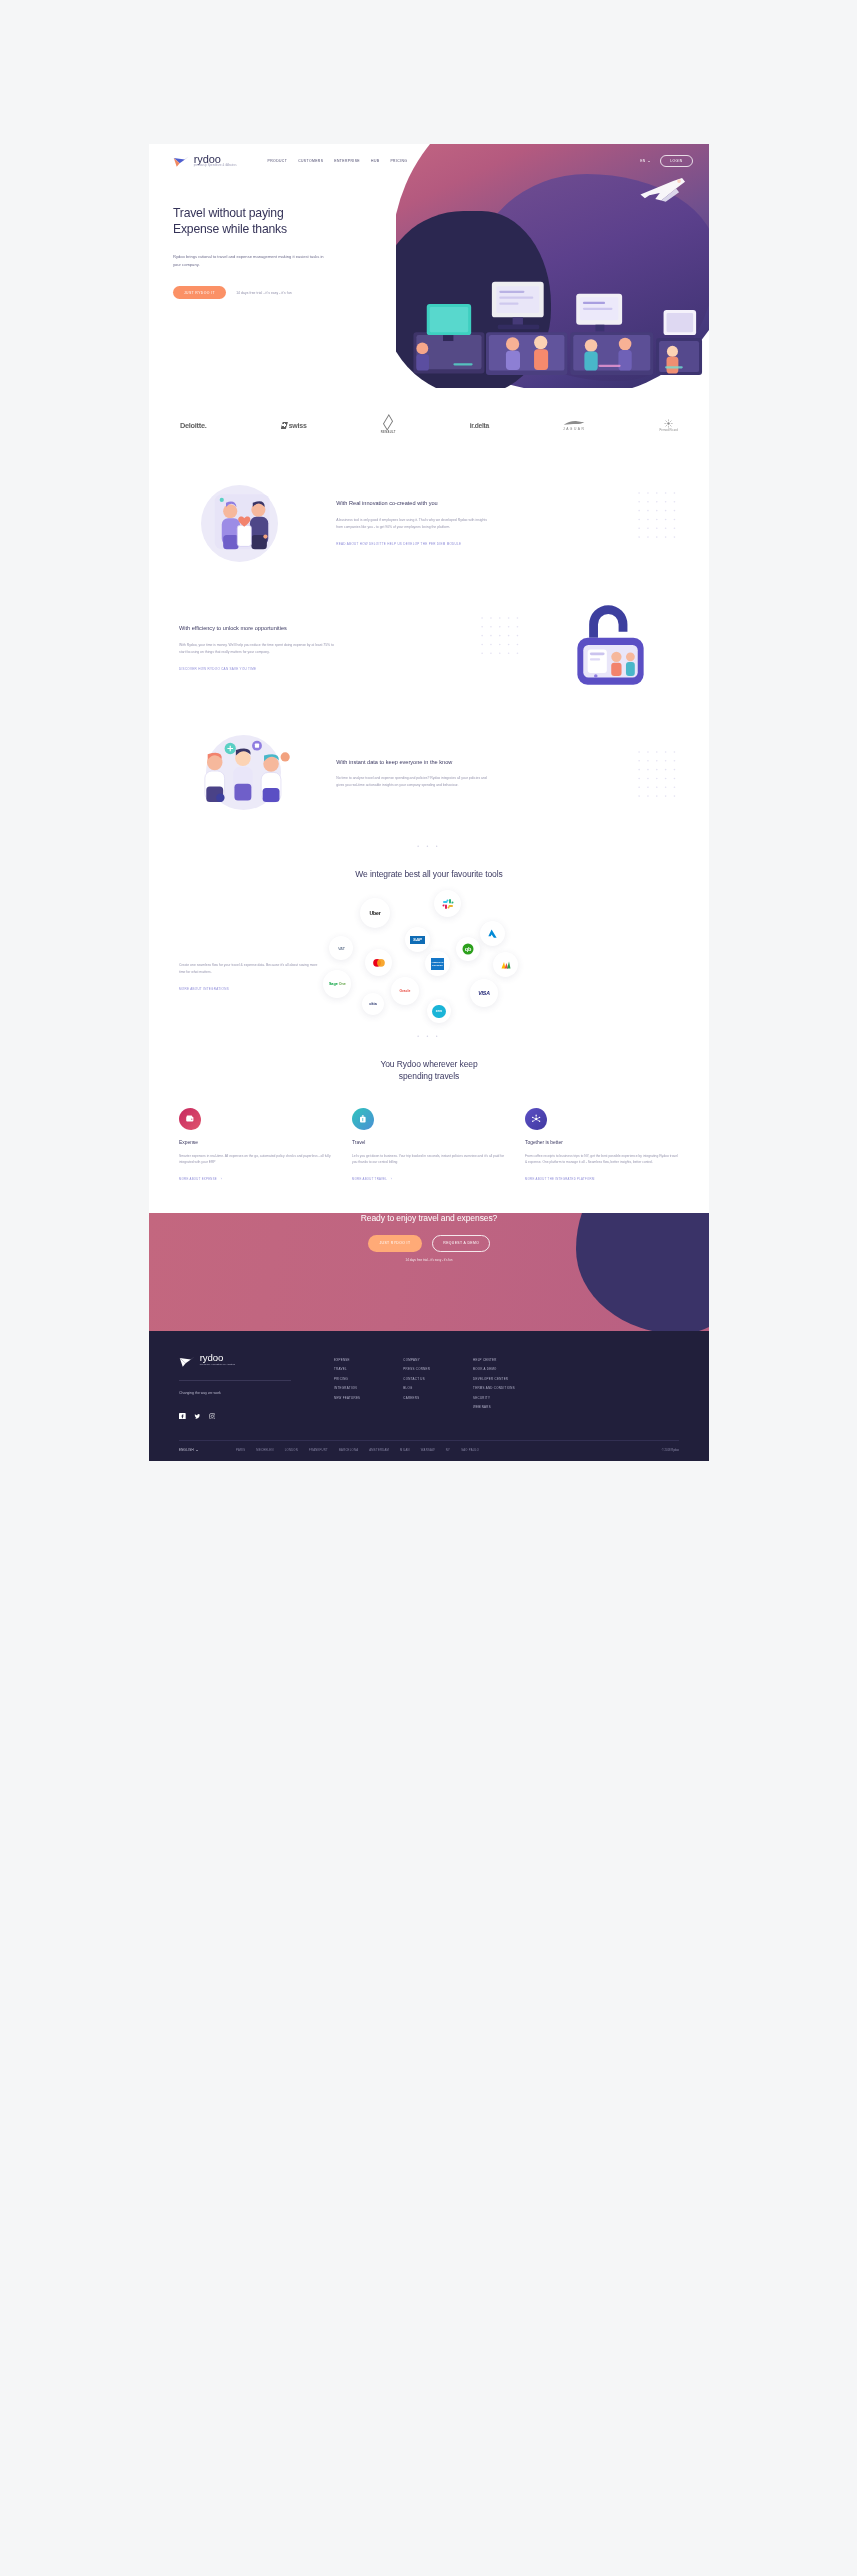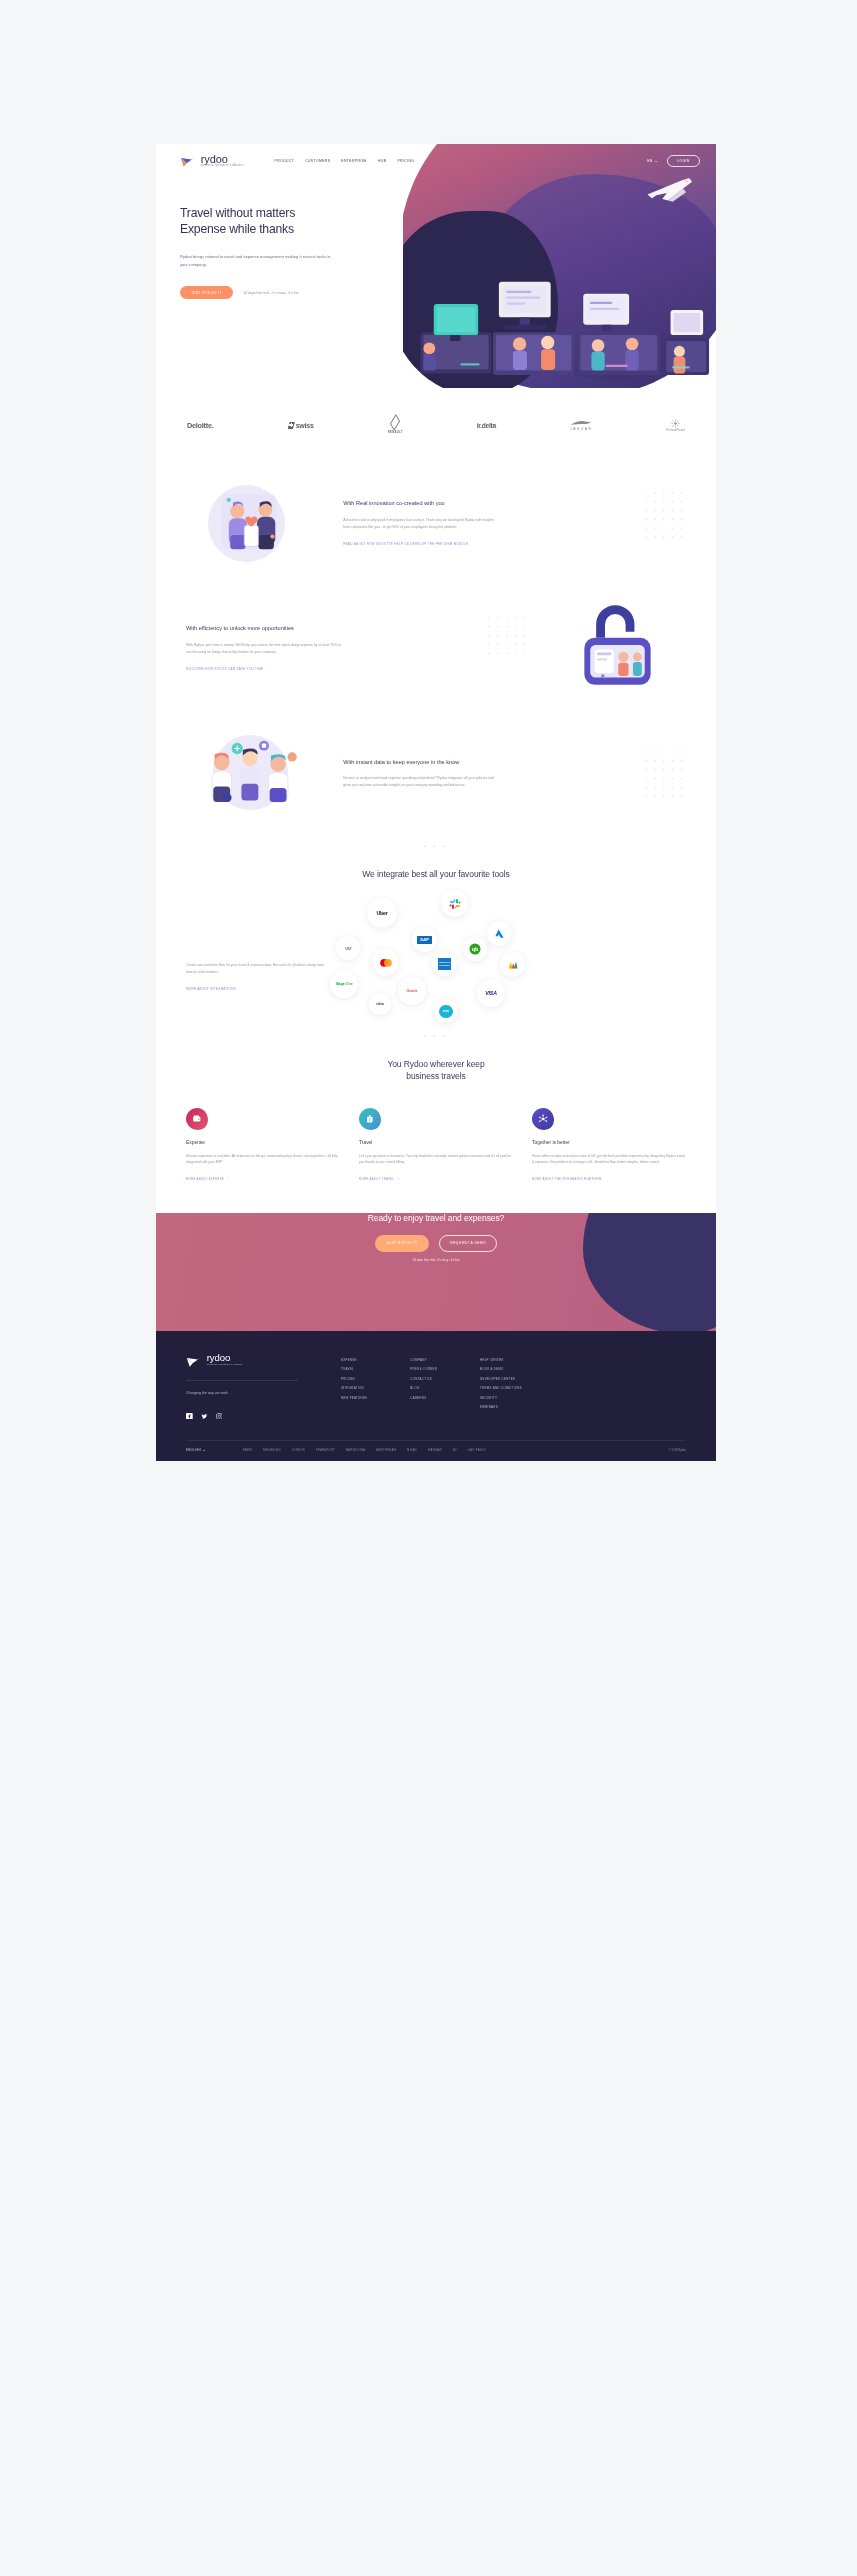--- a/index.html
+++ b/index.html
@@ -9,21 +9,21 @@
     -webkit-font-smoothing: antialiased;
   }
   .page {
     width: 857px;
     min-height: 2576px;
     position: relative;
     background: #f5f6f7;
   }
   .site {
     position: absolute;
-    left: 156px;
+    left: 149px;
     top: 144px;
     width: 560px;
     background: #ffffff;
     overflow: hidden;
   }
 
   
   .hero {
     position: relative;
     height: 244px;
@@ -475,21 +475,21 @@
         <div class="lang">
           <span>EN</span>
           <span class="caret"></span>
         </div>
         <button class="login-btn">LOGIN</button>
       </div>
     </nav>
 
     <div class="hero-copy">
       <h1 class="hero-h1">
-        <span>Travel without matters</span><br>
+        <span>Travel without paying</span><br>
         <span>Expense while thanks</span>
       </h1>
       <p class="hero-p">Rydoo brings rational to travel and expense management making it easiest tasks in your company.</p>
       <div class="hero-cta">
         <button class="btn-orange">JUST RYDOO IT</button>
         <span class="trial-note">14 days free trial - it's easy - it's fun</span>
       </div>
     </div>
   </section>
 
@@ -807,21 +807,21 @@
         </div>
 
       </div>
     </div>
     <div class="sep-dots">• • •</div>
   </section>
 
   <section class="three-col-sec">
     <h2 class="sec-title">
       <span>You Rydoo wherever keep</span><br>
-      <span>business travels</span>
+      <span>spending travels</span>
     </h2>
     <div class="cols">
 
       <div class="col">
         <div class="col-icon" style="background:linear-gradient(135deg,#c6285f,#e0556e)">
           <svg width="9.6" height="9.6" viewBox="0 0 24 24">
             <rect x="3" y="7" width="18" height="12" rx="2.5" fill="#fff"></rect>
             <rect x="4" y="4" width="14" height="5" rx="2" fill="#fff"></rect>
             <circle cx="17" cy="13" r="1.5" fill="#d33f67"></circle>
           </svg>

